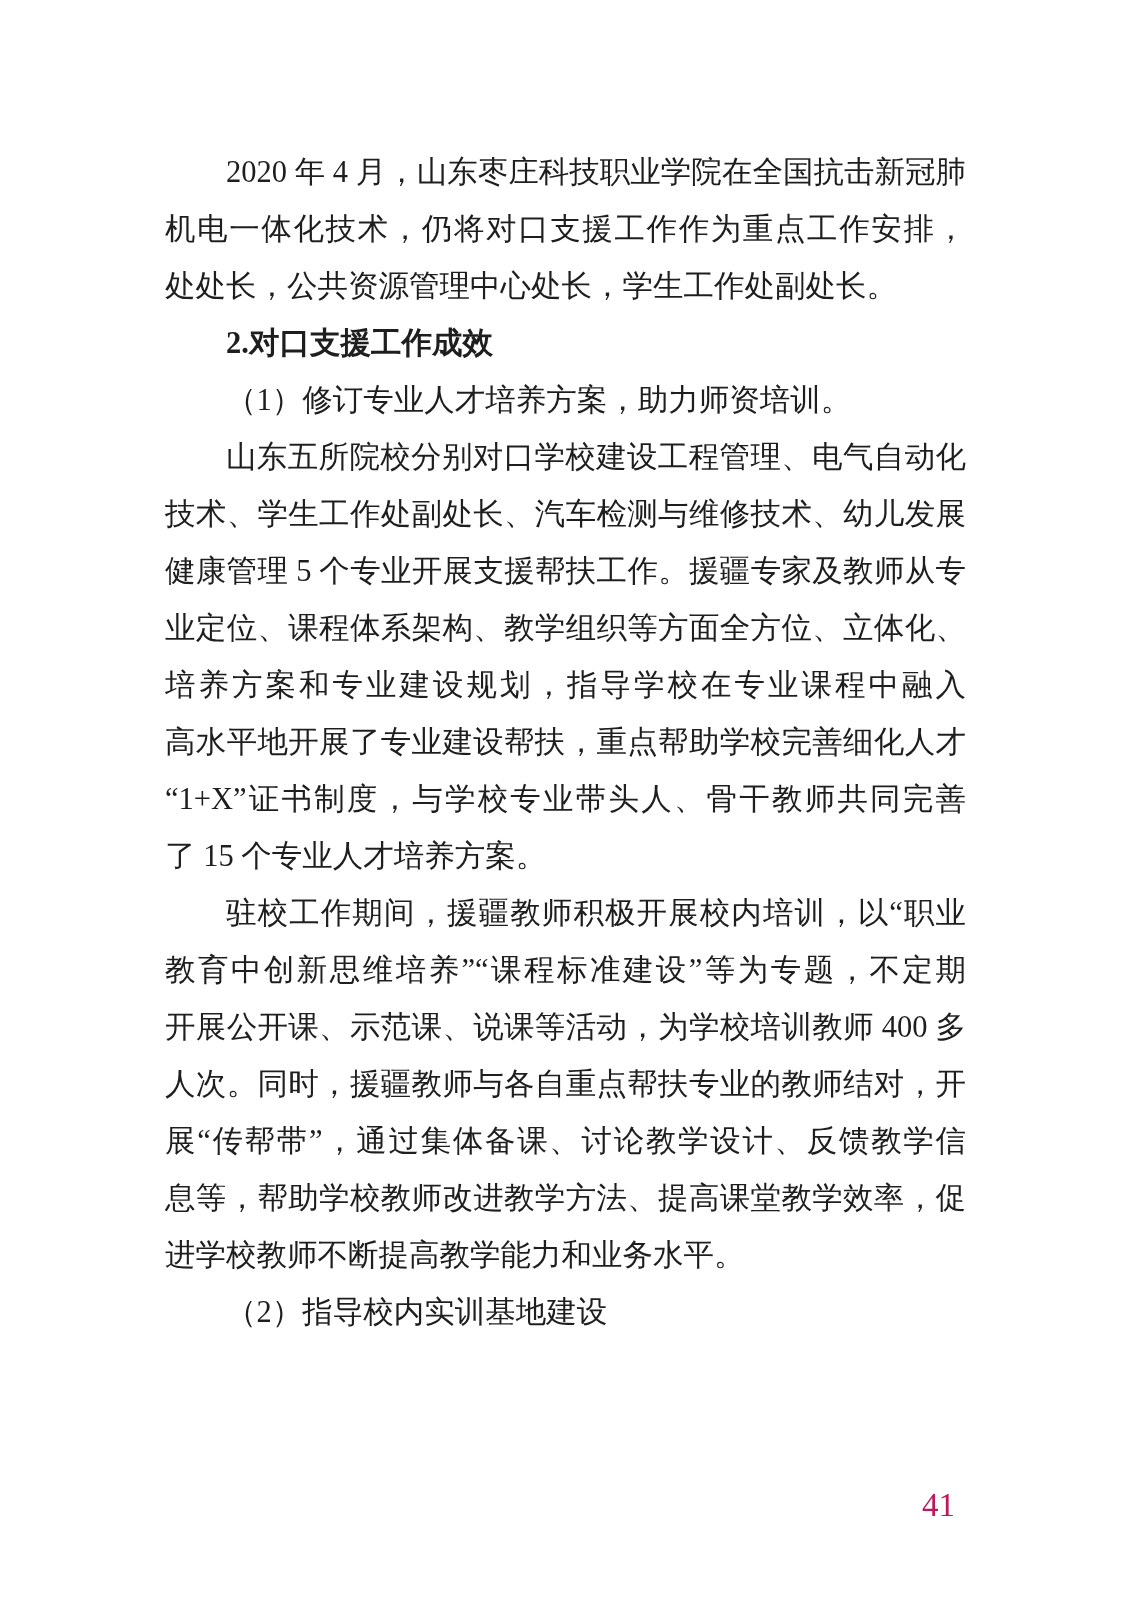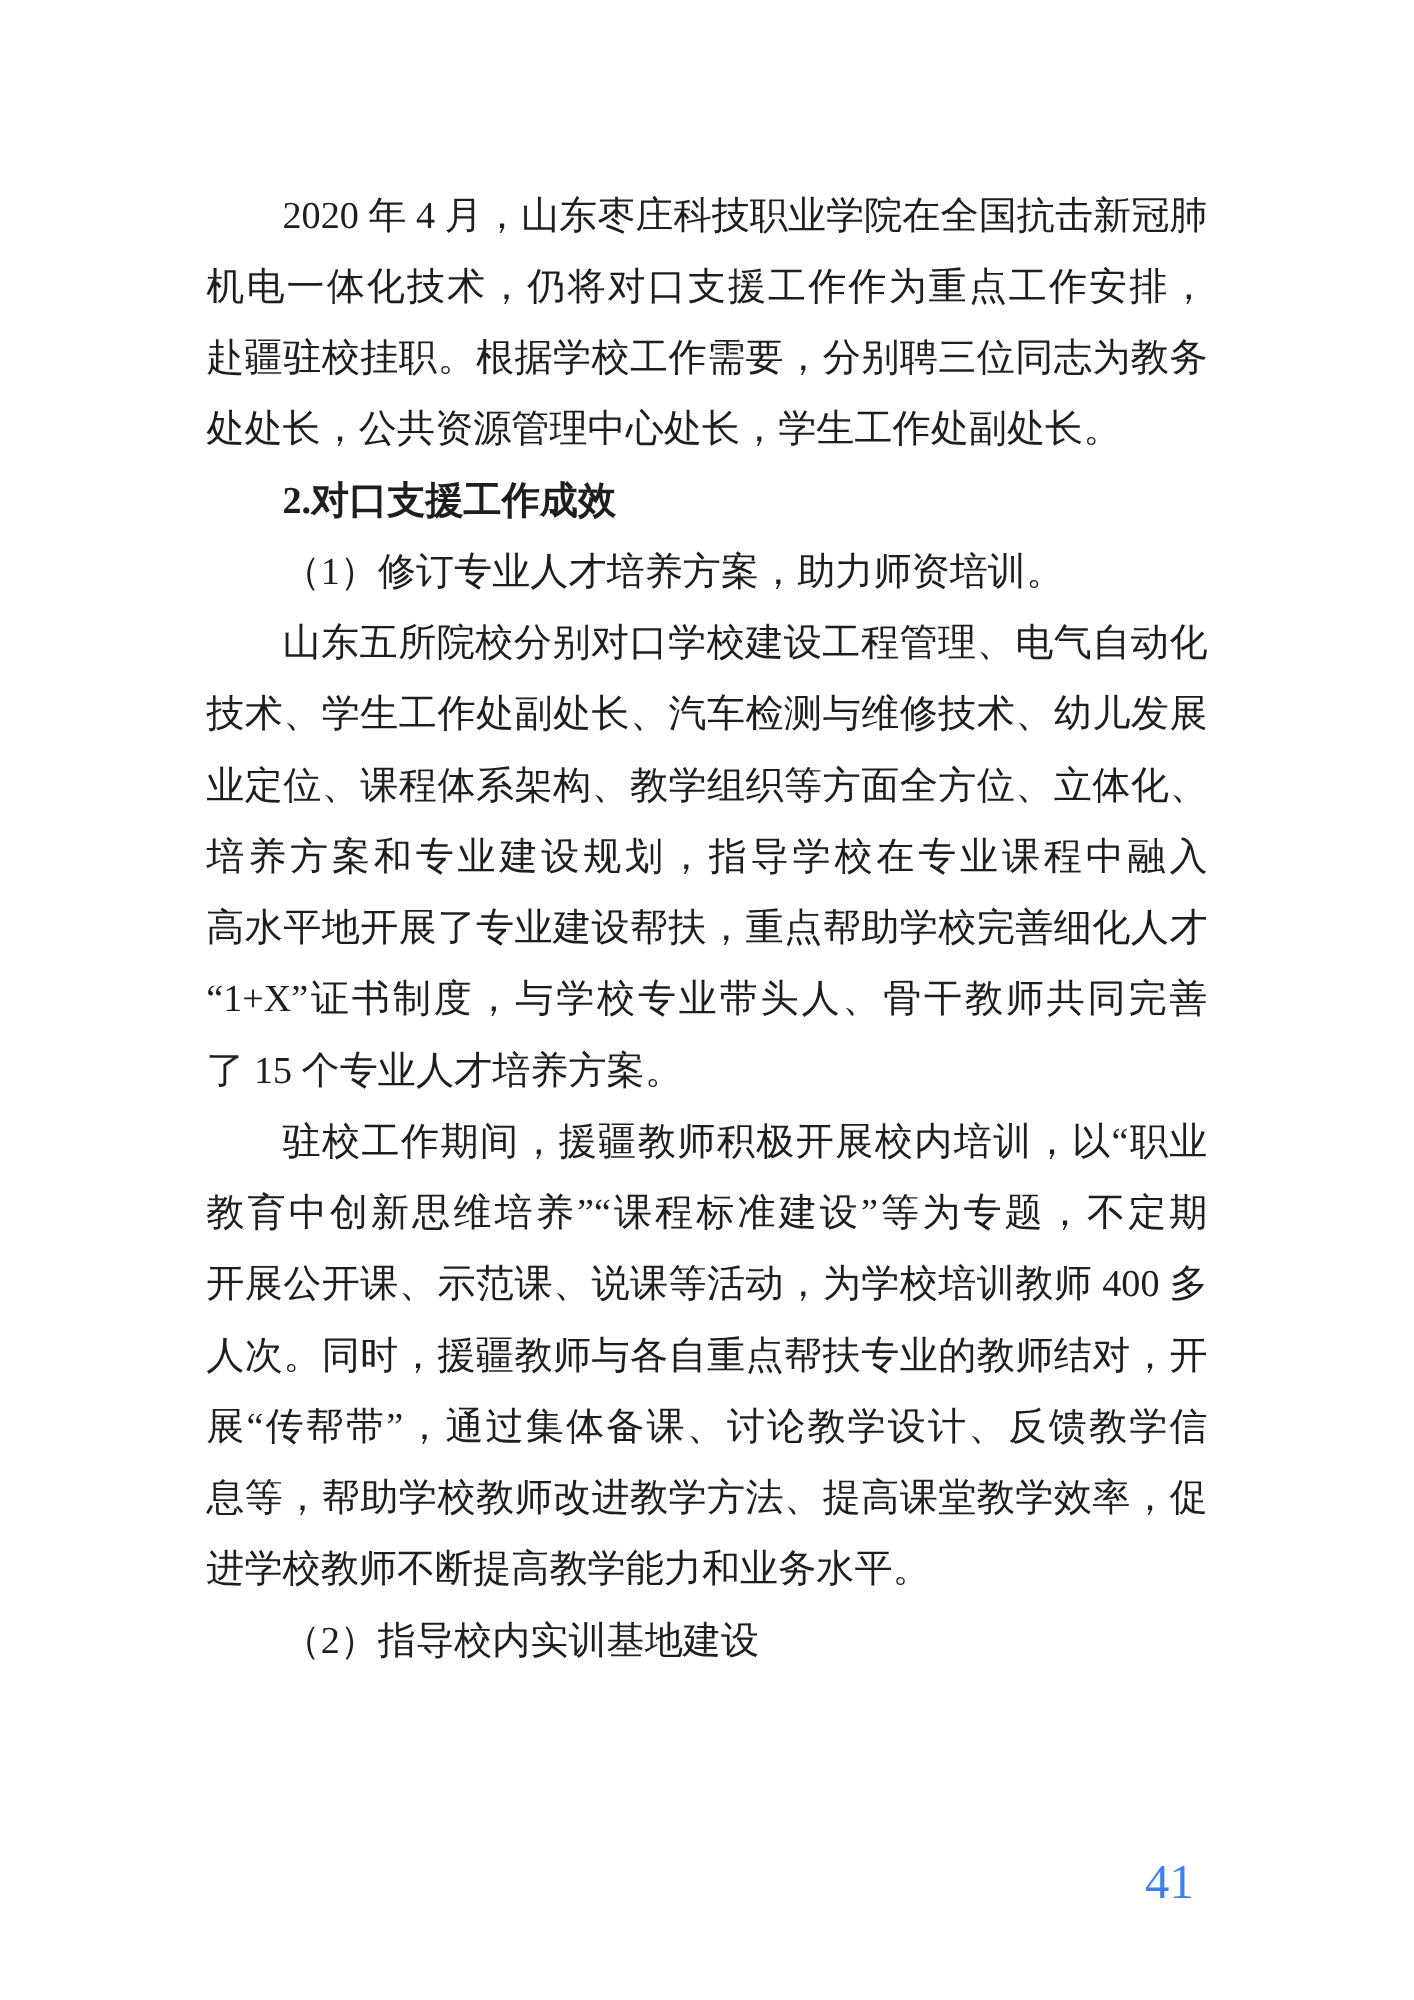--- a/index.html
+++ b/index.html
@@ -40,43 +40,43 @@
   }
   .heading {
     font-weight: bold;
   }
   .page-number {
     position: absolute;
     left: 165px;
     top: 1477px;
     width: 790px;
     text-align: right;
-    font-size: 39px;
+    font-size: 33px;
     line-height: 57px;
-    color: #3b82f6;
+    color: #be185d;
   }
 </style>
 </head>
 <body>
 
 <div class="page">
 
   <div class="text-block">
 
     <div class="line fill indent">2020 年 4 月，山东枣庄科技职业学院在全国抗击新冠肺</div>
     <div class="line fill">机电一体化技术，仍将对口支援工作作为重点工作安排，</div>
-    <div class="line fill">赴疆驻校挂职。根据学校工作需要，分别聘三位同志为教务</div>
     <div class="line">处处长，公共资源管理中心处长，学生工作处副处长。</div>
 
     <div class="line indent heading">2.对口支援工作成效</div>
 
     <div class="line indent">（1）修订专业人才培养方案，助力师资培训。</div>
 
     <div class="line fill indent">山东五所院校分别对口学校建设工程管理、电气自动化</div>
     <div class="line fill">技术、学生工作处副处长、汽车检测与维修技术、幼儿发展与</div>
+    <div class="line fill">健康管理 5 个专业开展支援帮扶工作。援疆专家及教师从专</div>
     <div class="line fill">业定位、课程体系架构、教学组织等方面全方位、立体化、</div>
     <div class="line fill">培养方案和专业建设规划，指导学校在专业课程中融入</div>
     <div class="line fill">高水平地开展了专业建设帮扶，重点帮助学校完善细化人才</div>
     <div class="line fill">“1+X”证书制度，与学校专业带头人、骨干教师共同完善</div>
     <div class="line">了 15 个专业人才培养方案。</div>
 
     <div class="line fill indent">驻校工作期间，援疆教师积极开展校内培训，以“职业</div>
     <div class="line fill">教育中创新思维培养”“课程标准建设”等为专题，不定期</div>
     <div class="line fill">开展公开课、示范课、说课等活动，为学校培训教师 400 多</div>
     <div class="line fill">人次。同时，援疆教师与各自重点帮扶专业的教师结对，开</div>

